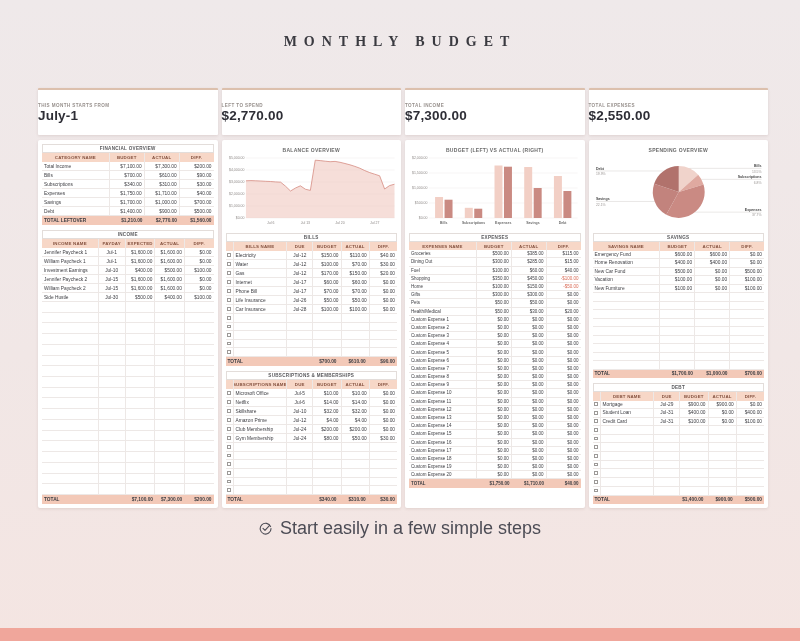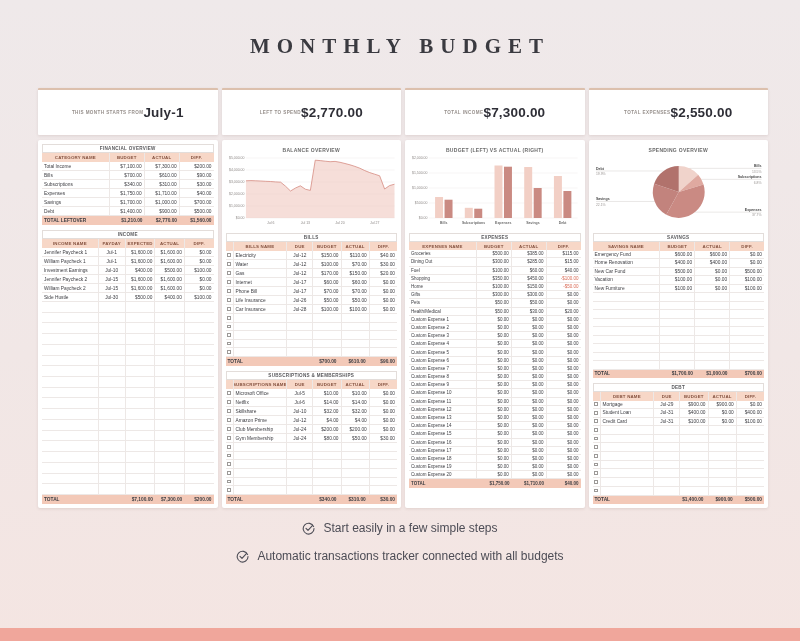--- a/index.html
+++ b/index.html
@@ -4,29 +4,29 @@
 <style>
   * { margin:0; padding:0; box-sizing:border-box; }
   html,body { background:#e9e2e2; }
   .canvas {
     position:relative; width:800px; height:641px; overflow:hidden;
     background:linear-gradient(180deg,#efe9ea 0%,#f1e7e6 55%,#f4e5e2 100%);
     font-family:"Liberation Sans", sans-serif; color:#3d3d42;
   }
   .page-title {
     position:absolute; top:34px; left:0; right:0; text-align:center;
-    font-family:"Liberation Serif", serif; font-size:21px; font-weight:600;
+    font-family:"Liberation Serif", serif; font-size:14px; font-weight:600;
     letter-spacing:7px; color:#3a3a40;
   }
   
   .cards { position:absolute; left:38px; top:88px; width:730px; height:47px; display:flex; gap:4px; }
   .card {
     flex:1; background:#fff; border-top:2px solid #dcc0ad; border-radius:1px;
     box-shadow:0 1px 3px rgba(90,60,50,.12);
-    display:flex; align-items:center; justify-content:center; gap:0;
+    display:flex; flex-direction:column; justify-content:center; gap:0;
   }
   .card-label { font-size:4.6px; letter-spacing:.4px; color:#97908c; font-weight:700; }
   .card-value { font-size:13.5px; color:#2e2e36; font-weight:600; letter-spacing:.2px; }
   
   .cols { position:absolute; left:38px; top:140px; width:730px; height:368px; display:flex; gap:4px; }
   .panel {
     flex:1; background:#fff; border-radius:2px; box-shadow:0 1px 3px rgba(90,60,50,.12);
     padding:4px; display:flex; flex-direction:column; gap:5px; overflow:hidden; min-width:0;
   }
   
@@ -51,21 +51,21 @@
   .td.name { flex:2.1; justify-content:flex-start; }
   .td.mid  { flex:0.9; justify-content:center; }
   .td.money{ justify-content:flex-end; }
   .td.neg  { color:var(--neg); }
   .cb-col { flex:0 0 7px; display:flex; align-items:center; justify-content:center; border-left:none !important; padding:0; }
   .cbx { width:3.6px; height:3.6px; border:0.6px solid #9d9a98; background:#fff; }
   .tbl[data-table="tables.expenses"] { --rh:8.2px; font-size:4.5px; }
   .tbl[data-table="tables.savings"], .tbl[data-table="tables.debt"] { --rh:8.5px; }
   
   .features { position:absolute; left:0; right:0; top:517px; display:flex; flex-direction:column; gap:6px; }
-  .feature { display:flex; align-items:center; justify-content:center; gap:8px; font-size:12px; color:#4c4c55; height:22px; }
+  .feature { display:flex; align-items:center; justify-content:center; gap:8px; font-size:18px; color:#4c4c55; height:22px; }
   .check-icon { display:inline-flex; width:13px; height:13px; }
   .bottom-band { position:absolute; left:0; right:0; bottom:0; height:13px; background:var(--accent); }
 </style>
 </head>
 <body>
 
 <div class="canvas">
   <h1 class="page-title">MONTHLY BUDGET</h1>
 
   <div class="cards">
@@ -1104,25 +1104,16 @@
   <div class="features">
     <div class="feature">
       <span class="check-icon">
         <svg viewBox="0 0 13 13" width="13" height="13">
             <path d="M11.6 4.6 A5.4 5.4 0 1 0 12 6.5" fill="none" stroke="#4c4c55" stroke-width="1.1" stroke-linecap="round"></path>
             <path d="M4 6.4 L6 8.4 L10.6 3.4" fill="none" stroke="#4c4c55" stroke-width="1.1" stroke-linecap="round" stroke-linejoin="round"></path>
           </svg>
       </span>
       <span>Start easily in a few simple steps</span>
     </div>
-    <div class="feature">
-      <span class="check-icon">
-        <svg viewBox="0 0 13 13" width="13" height="13">
-            <path d="M11.6 4.6 A5.4 5.4 0 1 0 12 6.5" fill="none" stroke="#4c4c55" stroke-width="1.1" stroke-linecap="round"></path>
-            <path d="M4 6.4 L6 8.4 L10.6 3.4" fill="none" stroke="#4c4c55" stroke-width="1.1" stroke-linecap="round" stroke-linejoin="round"></path>
-          </svg>
-      </span>
-      <span>Automatic transactions tracker connected with all budgets</span>
-    </div>
   </div>
 
   <div class="bottom-band"></div>
 </div>
 
 </body></html>

